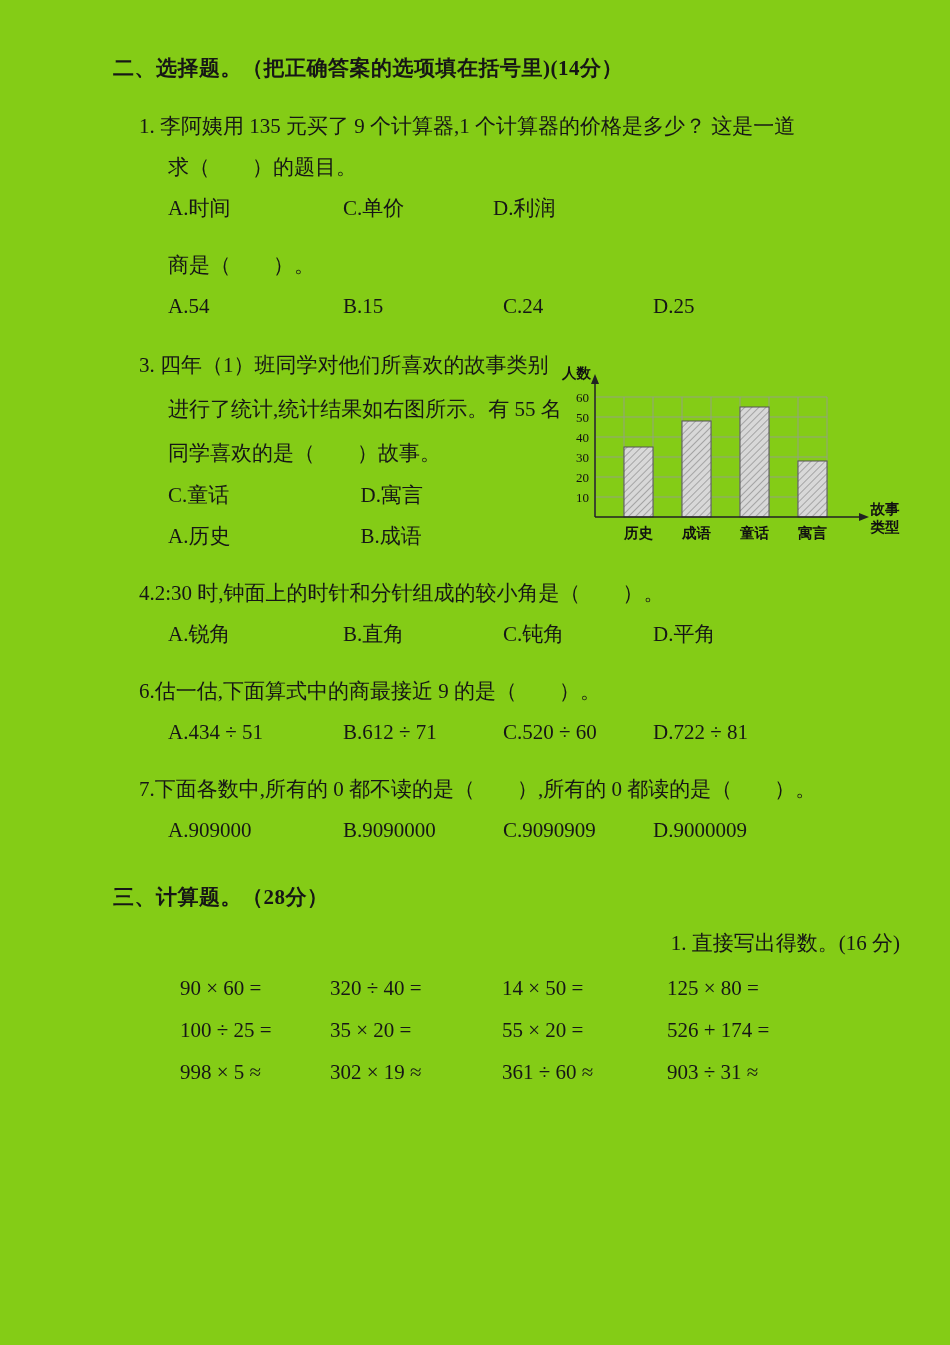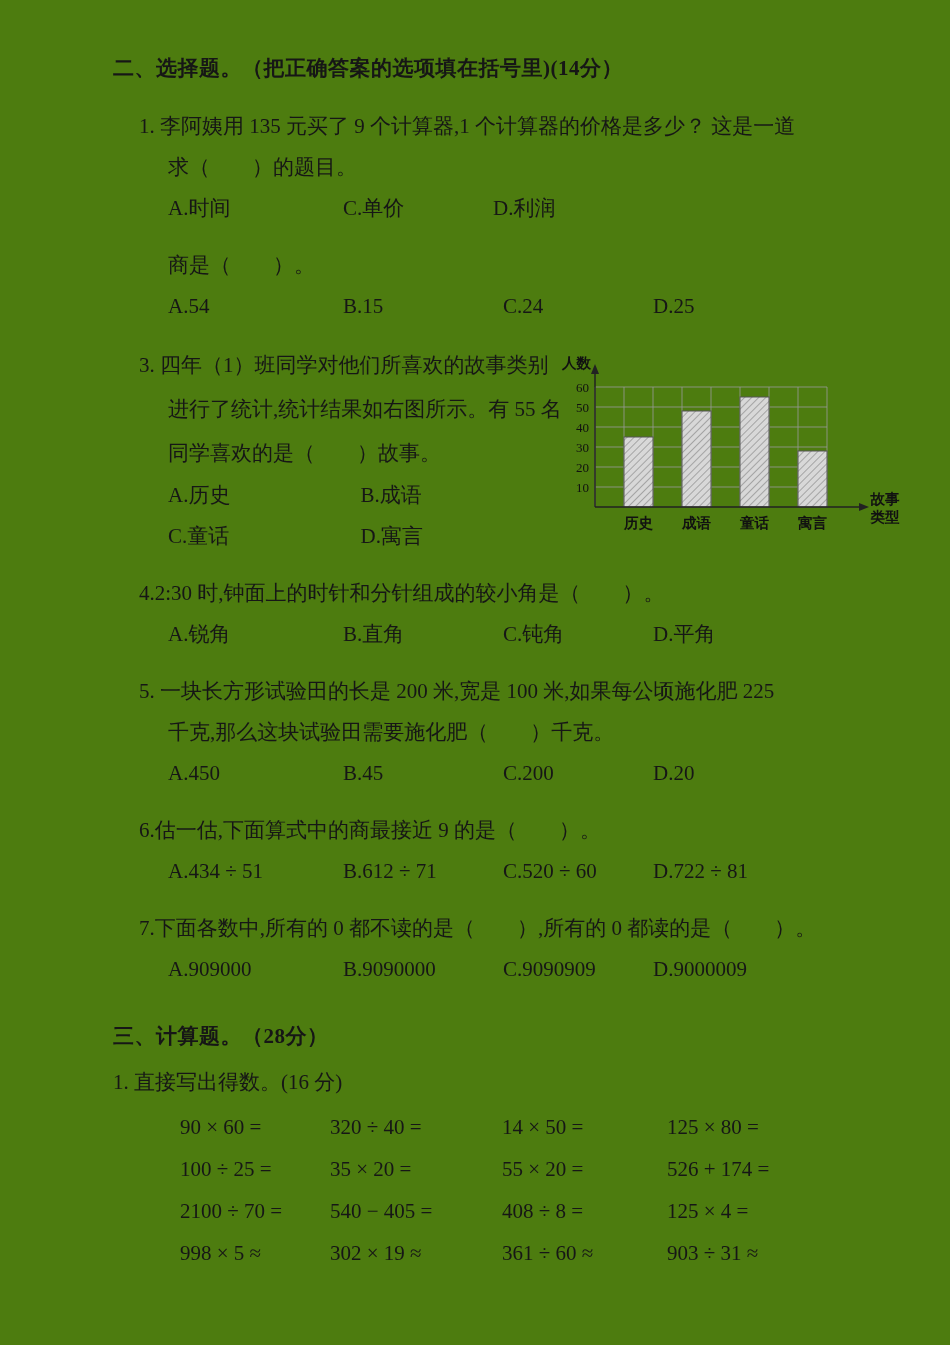--- a/index.html
+++ b/index.html
@@ -1,36 +1,36 @@
 <!DOCTYPE html>
 <html><head>
 <meta charset="utf-8">
 <style>
   html,body{margin:0;padding:0;background:#ffffff;}
   .page{
     width:950px;height:1345px;box-sizing:border-box;
-    background:#4d7c0f;color:#161616;position:relative;overflow:hidden;
+    background:#84cc16;color:#161616;position:relative;overflow:hidden;
     padding:46px 50px 20px 113px;
     font-family:"Liberation Serif","DejaVu Serif",serif;
     font-size:21px;
   }
   .sec-title{font-weight:700;letter-spacing:.5px;line-height:44px;}
   .question{margin-top:16px;}
   .qline{line-height:41px;white-space:nowrap;}
   .q-first{margin-left:26px;}
   .q-cont{margin-left:55px;}
   .opts{display:flex;margin-left:55px;line-height:41px;white-space:nowrap;}
   .opts .c1{width:175px}.opts .c2{width:160px}.opts .c3{width:150px}
-  .q3wrap{display:flex;align-items:center;}
+  .q3wrap{display:flex;align-items:flex-end;}
   .q3left{width:440px;}
   .q3left .qline{line-height:44px;}
   .q3opts span{display:inline-block;width:232px;}
   .q3right{flex:0 0 auto;margin-top:2px;}
   .sec3{margin-top:24px;}
-  .sub{line-height:48px;}
+  .sub{line-height:48px;text-align:right;}
   .calcrow{display:flex;margin-left:67px;line-height:42px;white-space:nowrap;}
   .calcrow .k1{width:150px}.calcrow .k2{width:172px}.calcrow .k3{width:165px}
   svg text{font-family:"Liberation Serif","DejaVu Serif",serif;}
   .grid{stroke:#999;stroke-width:.8;fill:none}
   .axis{stroke:#222;stroke-width:1.5}
   .tick{font-size:13px;text-anchor:end;fill:#111}
   .cat{font-size:14.5px;text-anchor:middle;fill:#111;font-weight:700}
   .axl{font-size:14.5px;text-anchor:end;fill:#111;font-weight:700}
   .axl2{font-size:14.5px;text-anchor:middle;fill:#111;font-weight:700}
 </style>
@@ -60,26 +60,26 @@
       <span>D.25</span>
     </div>
   </div>
 
   <div class="question q3wrap">
     <div class="q3left">
       <div class="qline q-first">3. 四年（1）班同学对他们所喜欢的故事类别</div>
       <div class="qline q-cont">进行了统计,统计结果如右图所示。有 55 名</div>
       <div class="qline q-cont">同学喜欢的是（　　）故事。</div>
       <div class="opts q3opts">
+        <span>C.童话</span>
+        <span>D.寓言</span>
+      </div>
+      <div class="opts q3opts">
         <span>A.历史</span>
         <span>B.成语</span>
-      </div>
-      <div class="opts q3opts">
-        <span>C.童话</span>
-        <span>D.寓言</span>
       </div>
     </div>
     <div class="q3right">
       <svg id="story-chart" width="348" height="186">
         <defs>
           <pattern id="hatch" width="5" height="5" patternUnits="userSpaceOnUse" patternTransform="rotate(45)">
             <rect width="5" height="5" fill="#d8d8d8"></rect>
             <line x1="0" y1="0" x2="0" y2="5" stroke="#8e8e8e" stroke-width="1.4"></line>
           </pattern>
         </defs>
@@ -126,30 +126,20 @@
   <div class="question">
     <div class="qline q-first">4.2:30 时,钟面上的时针和分针组成的较小角是（　　）。</div>
     <div class="opts">
       <span class="c1">A.锐角</span>
       <span class="c2">B.直角</span>
       <span class="c3">C.钝角</span>
       <span>D.平角</span>
     </div>
   </div>
 
-  <div class="question">
-    <div class="qline q-first">5. 一块长方形试验田的长是 200 米,宽是 100 米,如果每公顷施化肥 225</div>
-    <div class="qline q-cont">千克,那么这块试验田需要施化肥（　　）千克。</div>
-    <div class="opts">
-      <span class="c1">A.450</span>
-      <span class="c2">B.45</span>
-      <span class="c3">C.200</span>
-      <span>D.20</span>
-    </div>
-  </div>
 
   <div class="question">
     <div class="qline q-first">6.估一估,下面算式中的商最接近 9 的是（　　）。</div>
     <div class="opts">
       <span class="c1">A.434 ÷ 51</span>
       <span class="c2">B.612 ÷ 71</span>
       <span class="c3">C.520 ÷ 60</span>
       <span>D.722 ÷ 81</span>
     </div>
   </div>
@@ -173,25 +163,19 @@
     <span class="k3">14 × 50 =</span>
     <span>125 × 80 =</span>
   </div>
   <div class="calcrow">
     <span class="k1">100 ÷ 25 =</span>
     <span class="k2">35 × 20 =</span>
     <span class="k3">55 × 20 =</span>
     <span>526 + 174 =</span>
   </div>
   <div class="calcrow">
-    <span class="k1">2100 ÷ 70 =</span>
-    <span class="k2">540 − 405 =</span>
-    <span class="k3">408 ÷ 8 =</span>
-    <span>125 × 4 =</span>
-  </div>
-  <div class="calcrow">
     <span class="k1">998 × 5 ≈</span>
     <span class="k2">302 × 19 ≈</span>
     <span class="k3">361 ÷ 60 ≈</span>
     <span>903 ÷ 31 ≈</span>
   </div>
 
 </div>
 
 </body></html>

